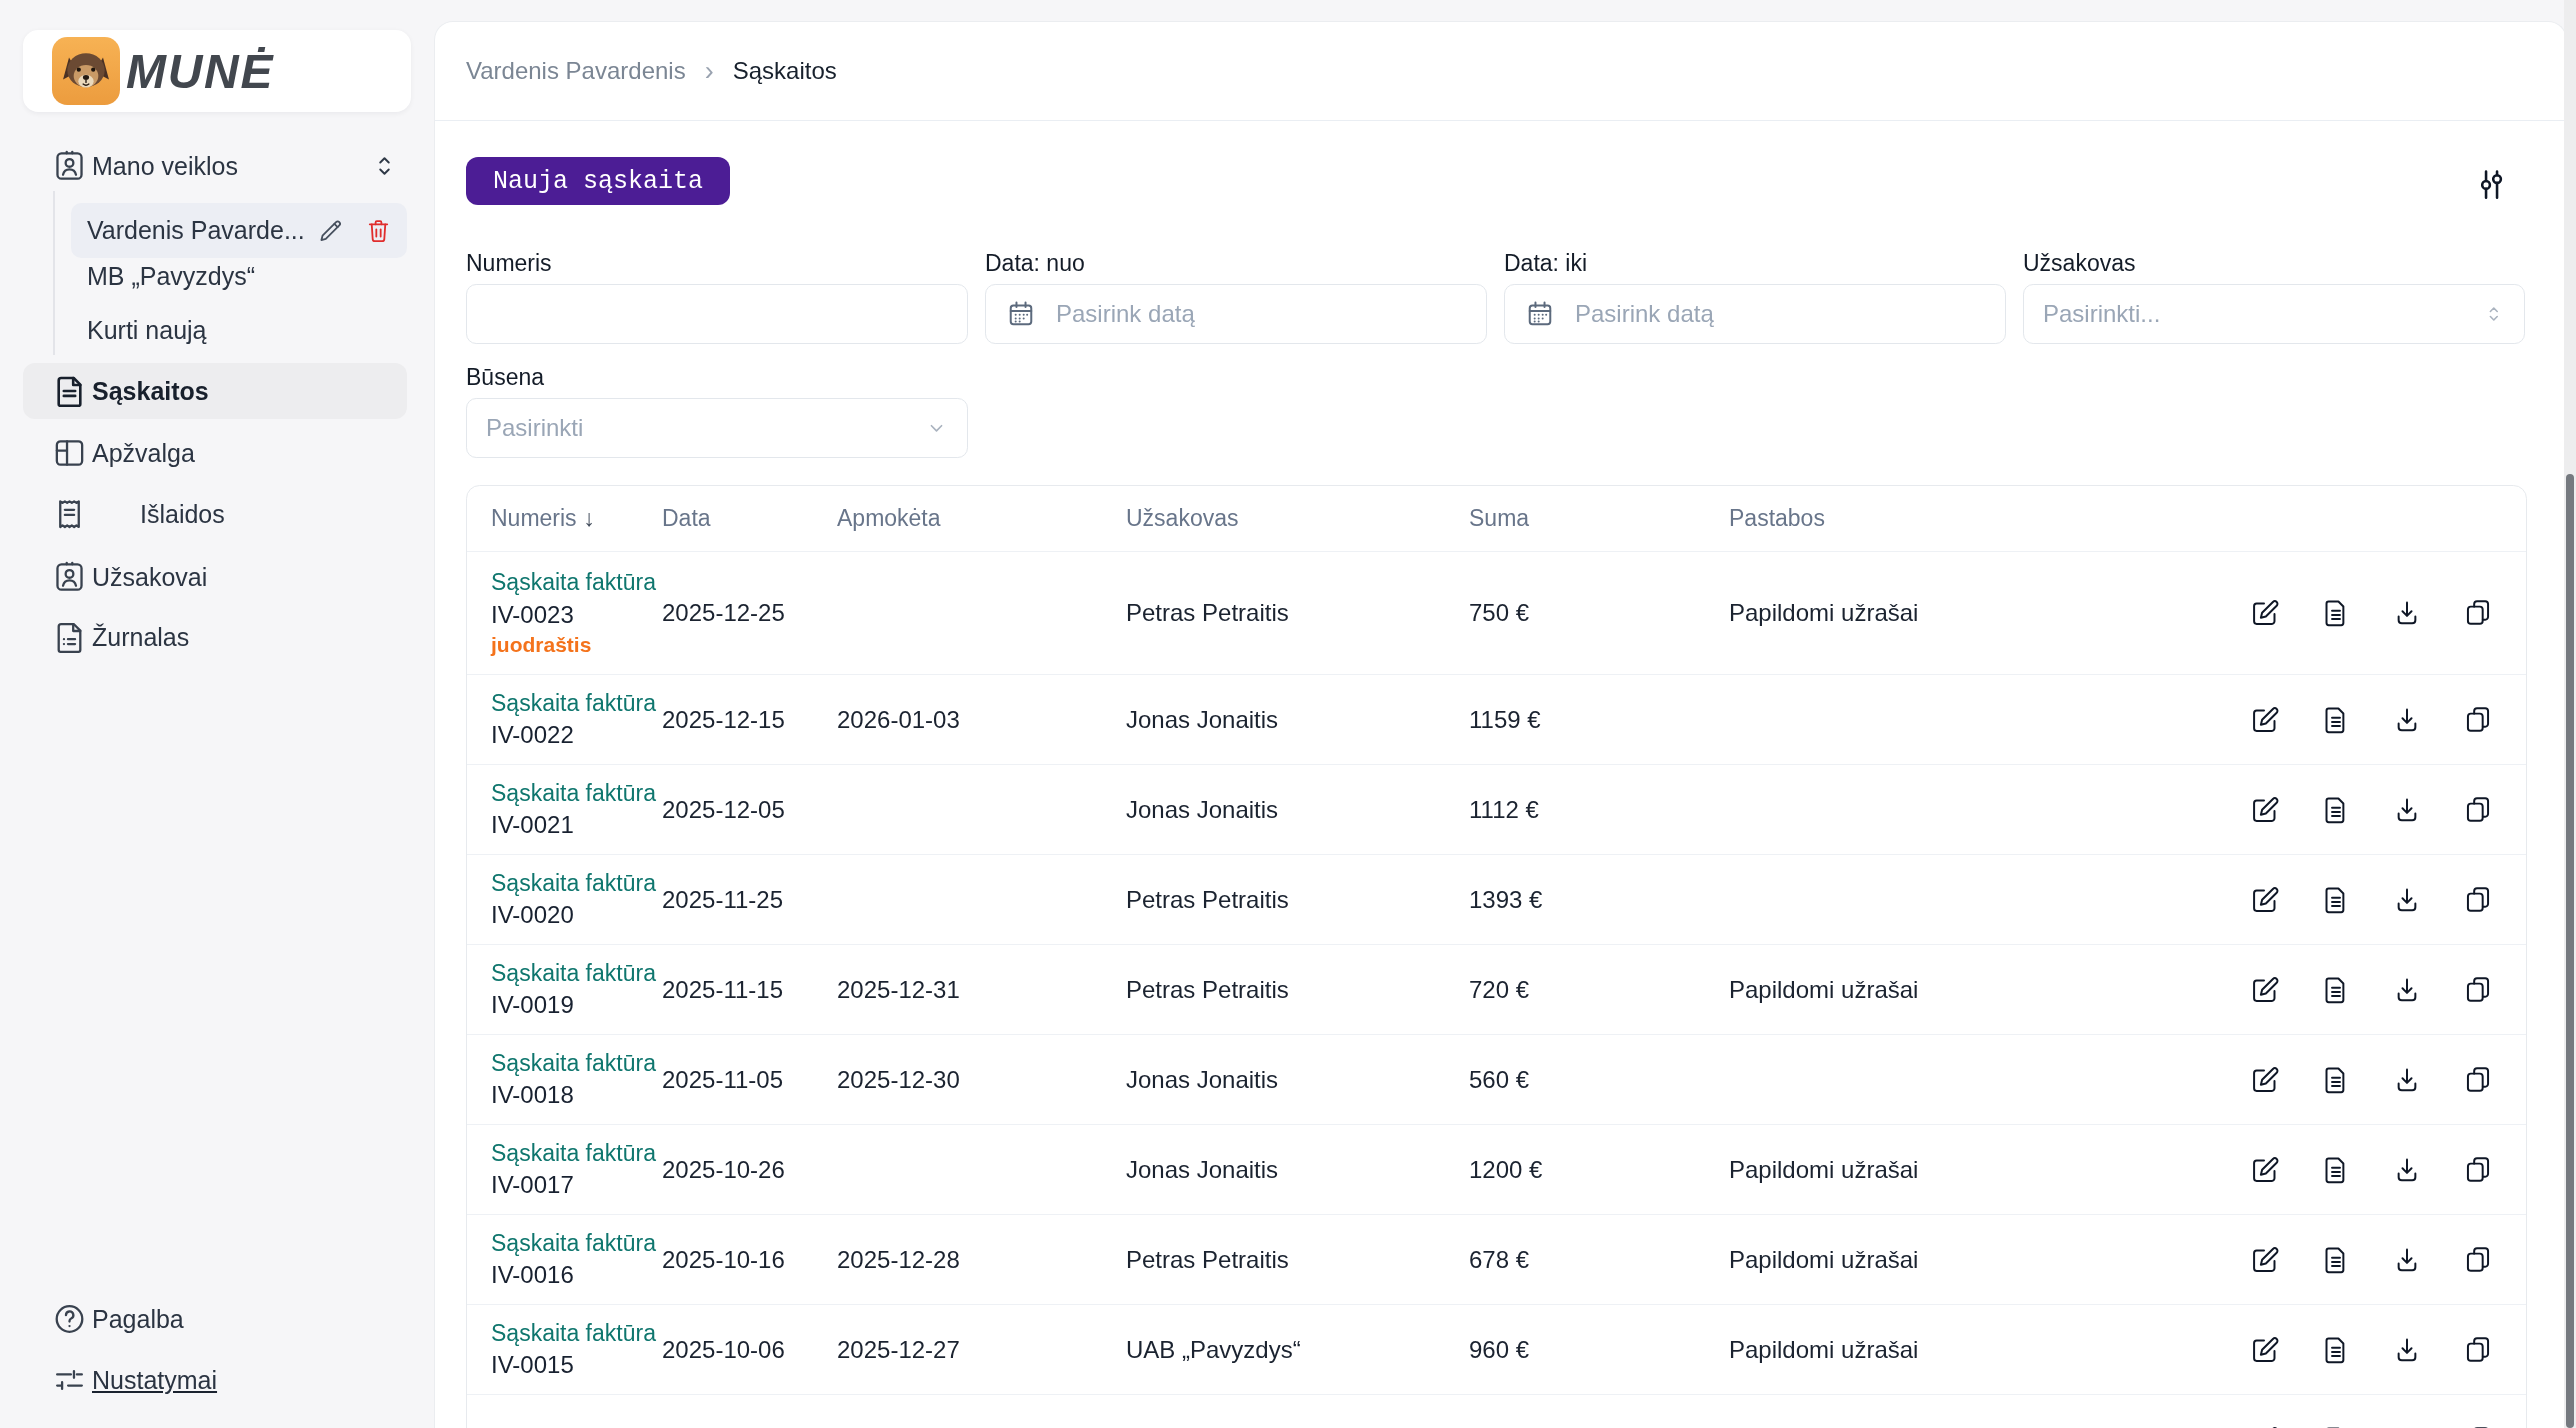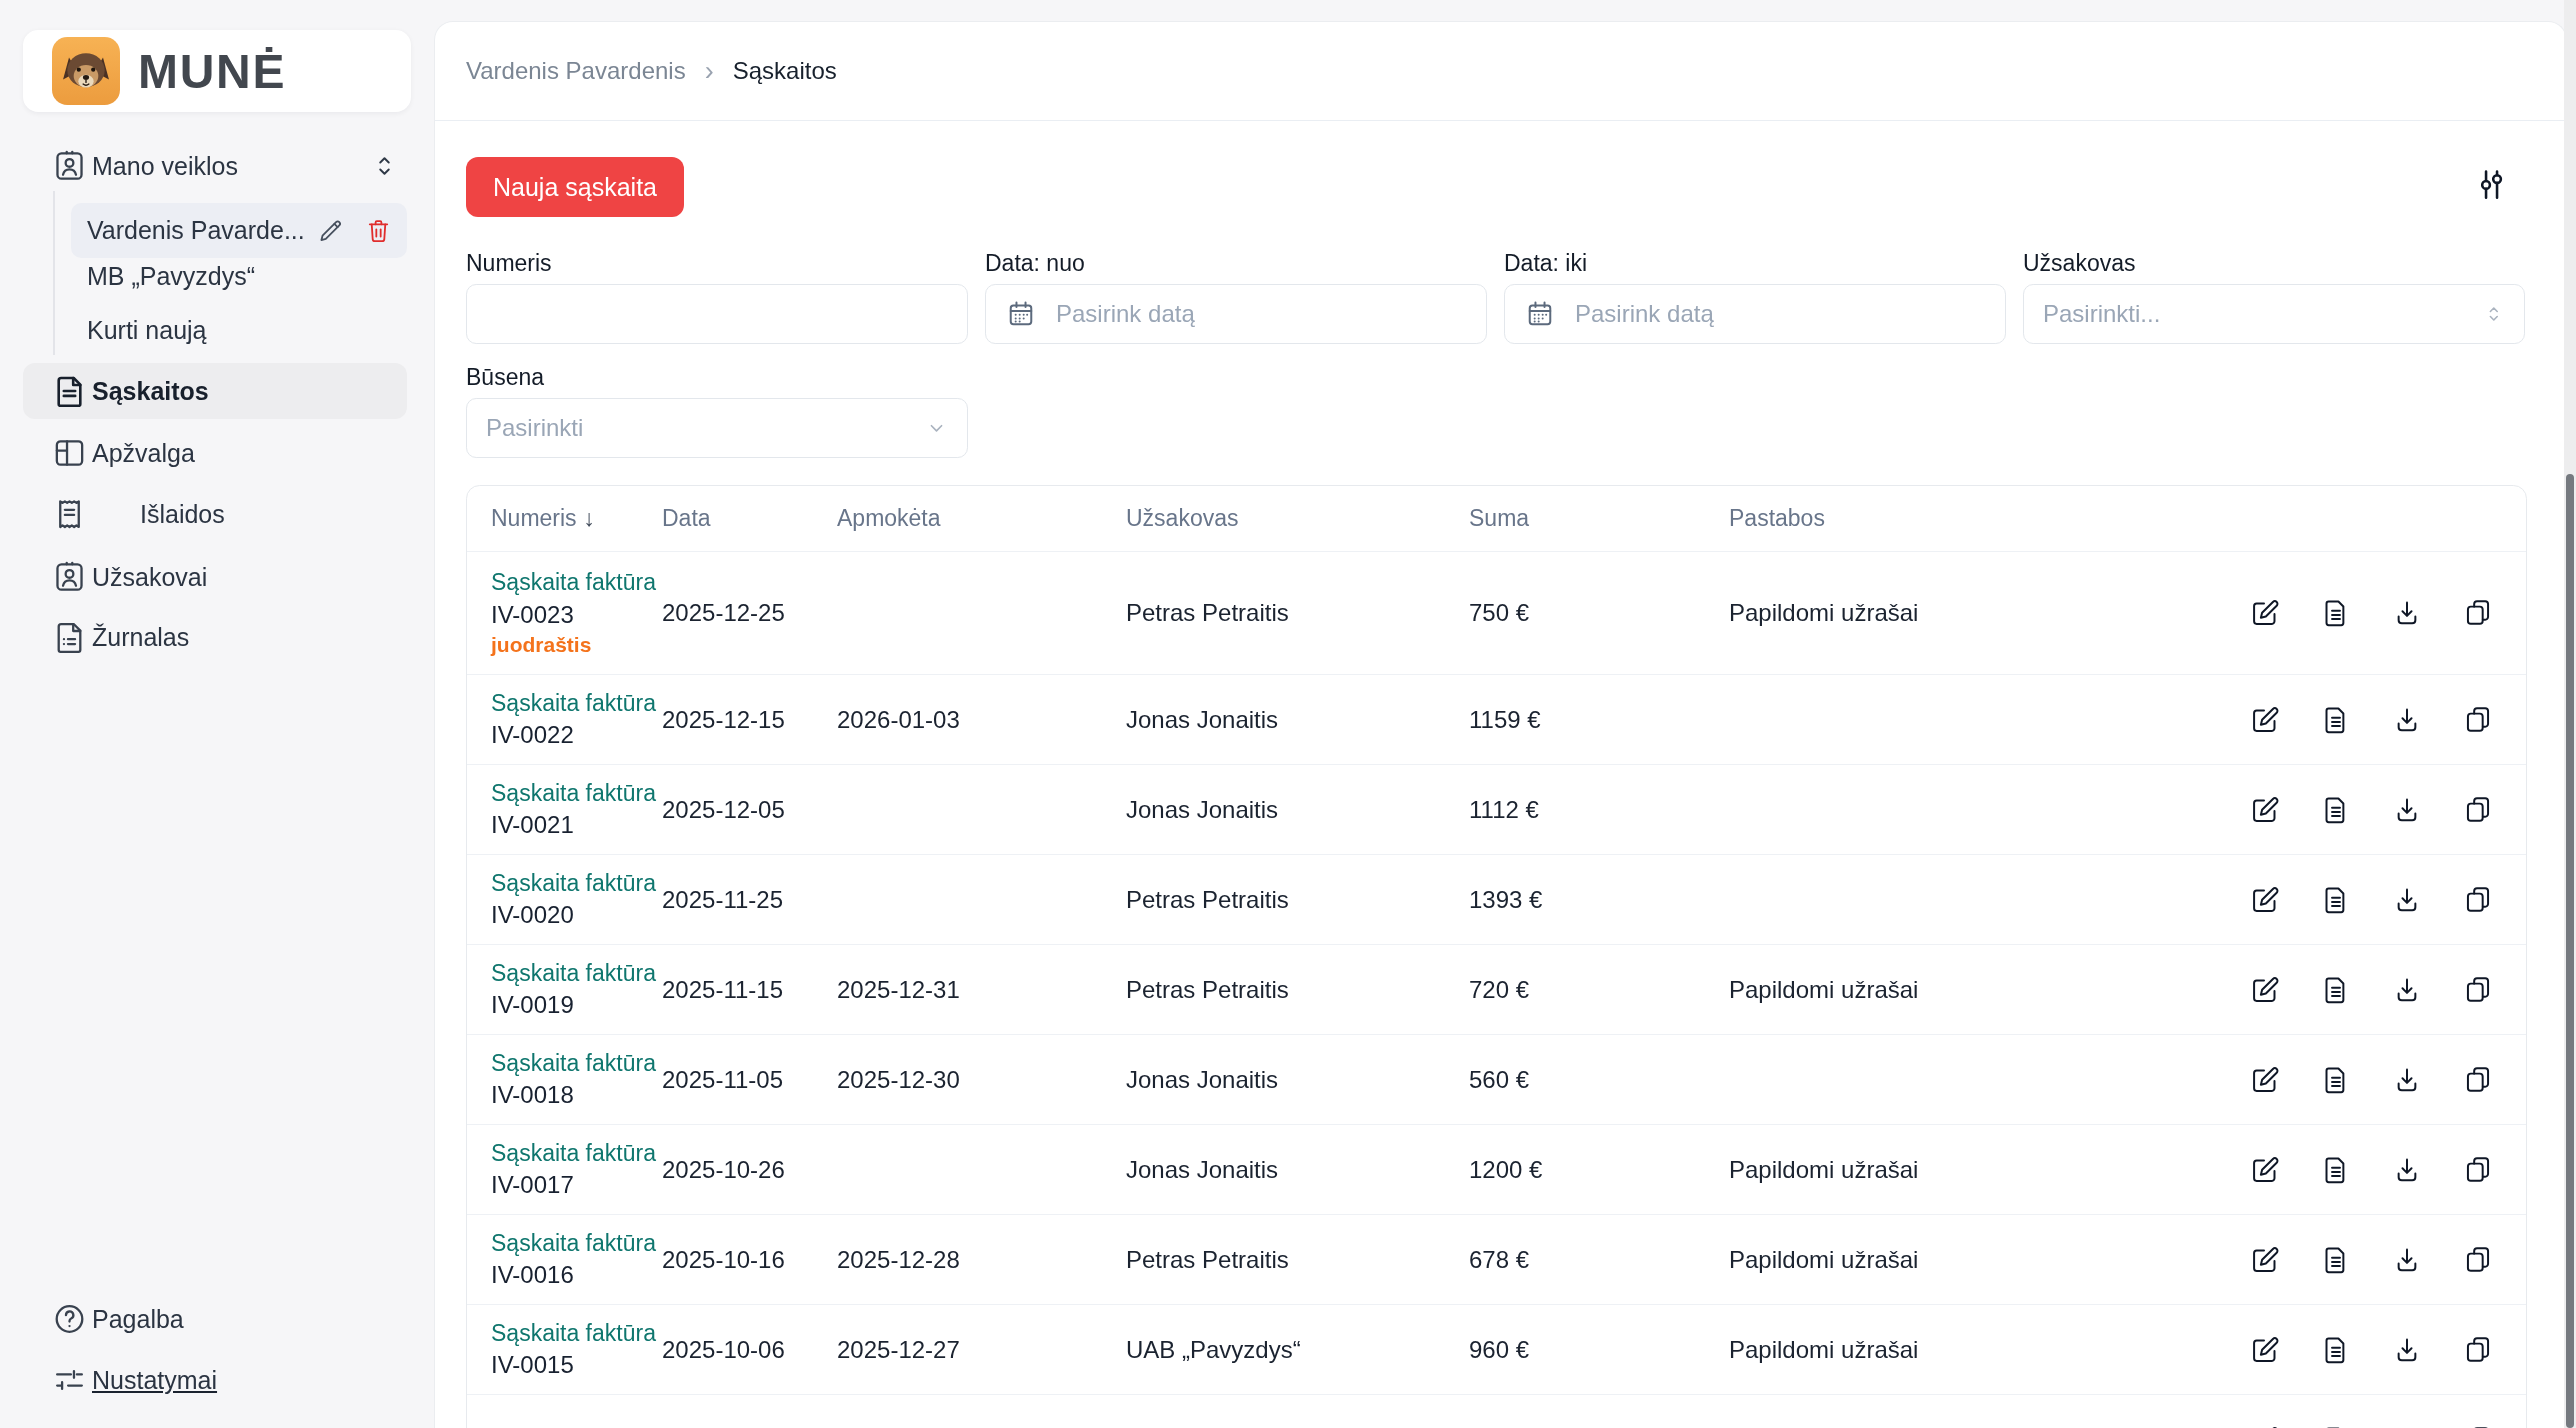--- a/index.html
+++ b/index.html
@@ -13,21 +13,21 @@
   svg{display:block;}
   .ic{stroke:#39424f;fill:none;stroke-width:1.5;stroke-linecap:round;stroke-linejoin:round;}
 
   
   .sidebar{position:absolute;left:0;top:0;width:434px;height:1429px;background:#f6f6f8;}
   .logo-card{
     position:absolute;left:23px;top:30px;width:388px;height:82px;background:#ffffff;
     border-radius:15.3px;box-shadow:0 1.7px 5.1px rgba(20,24,40,.05);
     display:flex;align-items:center;padding-left:29px;box-sizing:border-box;
   }
-  .logo-text{font-size:48px;font-weight:800;letter-spacing:1.7px;color:#42474e;margin-left:18px;}
+  .logo-text{font-size:48px;font-weight:800;letter-spacing:1.7px;color:#42474e;margin-left:6px;font-style:italic;}
   .side-row{position:absolute;left:0;width:434px;height:56px;display:flex;align-items:center;}
   .side-row .lbl{font-size:25px;color:#2b3442;margin-left:92px;}
   .side-row .icon-slot{position:absolute;left:51px;top:50%;transform:translateY(-50%);}
   .active-pill{position:absolute;left:23px;width:384px;height:56px;border-radius:12px;background:#ededef;}
   .sub-rail{position:absolute;left:53px;top:191px;width:1.7px;height:164px;background:#e3e4e9;}
   .sub-row{position:absolute;left:71px;width:336px;height:55px;display:flex;align-items:center;border-radius:10.2px;}
   .sub-row .lbl{font-size:25px;color:#2b3442;margin-left:16px;}
   .sub-row.hl{background:#eceef4;}
   .sub-actions{position:absolute;right:13.6px;top:50%;transform:translateY(-50%);display:flex;gap:19px;align-items:center;}
   .footer-row{position:absolute;left:0;width:434px;height:56px;display:flex;align-items:center;}
@@ -39,22 +39,22 @@
   .main-card{
     position:absolute;left:434px;top:21px;width:2133px;height:1407px;background:#ffffff;
     border:0.9px solid #ebedf0;border-bottom:none;border-radius:19px 19px 0 0;box-sizing:border-box;overflow:hidden;
   }
   .bc-row{position:absolute;left:0;top:0;width:100%;height:98px;border-bottom:1.7px solid #eaeef3;display:flex;align-items:center;}
   .bc-row .crumb1{margin-left:31px;font-size:24px;color:#7b8694;cursor:pointer;}
   .bc-row .sep{margin:0 19px;font-size:27px;color:#9aa3b0;}
   .bc-row .crumb2{font-size:24px;color:#18212d;font-weight:500;}
 
   .new-btn{
-    position:absolute;left:31px;top:135px;height:60px;padding:0 27px;border:none;border-radius:12px;
-    background:#ef4444;color:#ffffff;font-size:25px;font-family:Liberation Sans, sans-serif;display:flex;align-items:center;cursor:pointer;
+    position:absolute;left:31px;top:135px;height:48px;padding:0 27px;border:none;border-radius:12px;
+    background:#4c1d95;color:#ffffff;font-size:25px;font-family:Liberation Mono, monospace;display:flex;align-items:center;cursor:pointer;
   }
   .filter-toggle{position:absolute;left:2034px;top:141px;width:44px;height:44px;background:none;border:none;padding:0;cursor:pointer;}
 
   .filters{position:absolute;left:31px;top:228px;width:2060px;display:grid;grid-template-columns:repeat(4,502px);column-gap:17px;row-gap:0;}
   .f-item{margin-bottom:20.4px;}
   .f-label{font-size:23px;font-weight:500;color:#141c28;height:27px;margin-bottom:6.8px;}
   .f-control{
     height:60px;border:1.7px solid #e3e7ec;border-radius:10.2px;background:#fff;box-sizing:border-box;
     display:flex;align-items:center;padding:0 19px;position:relative;
   }

